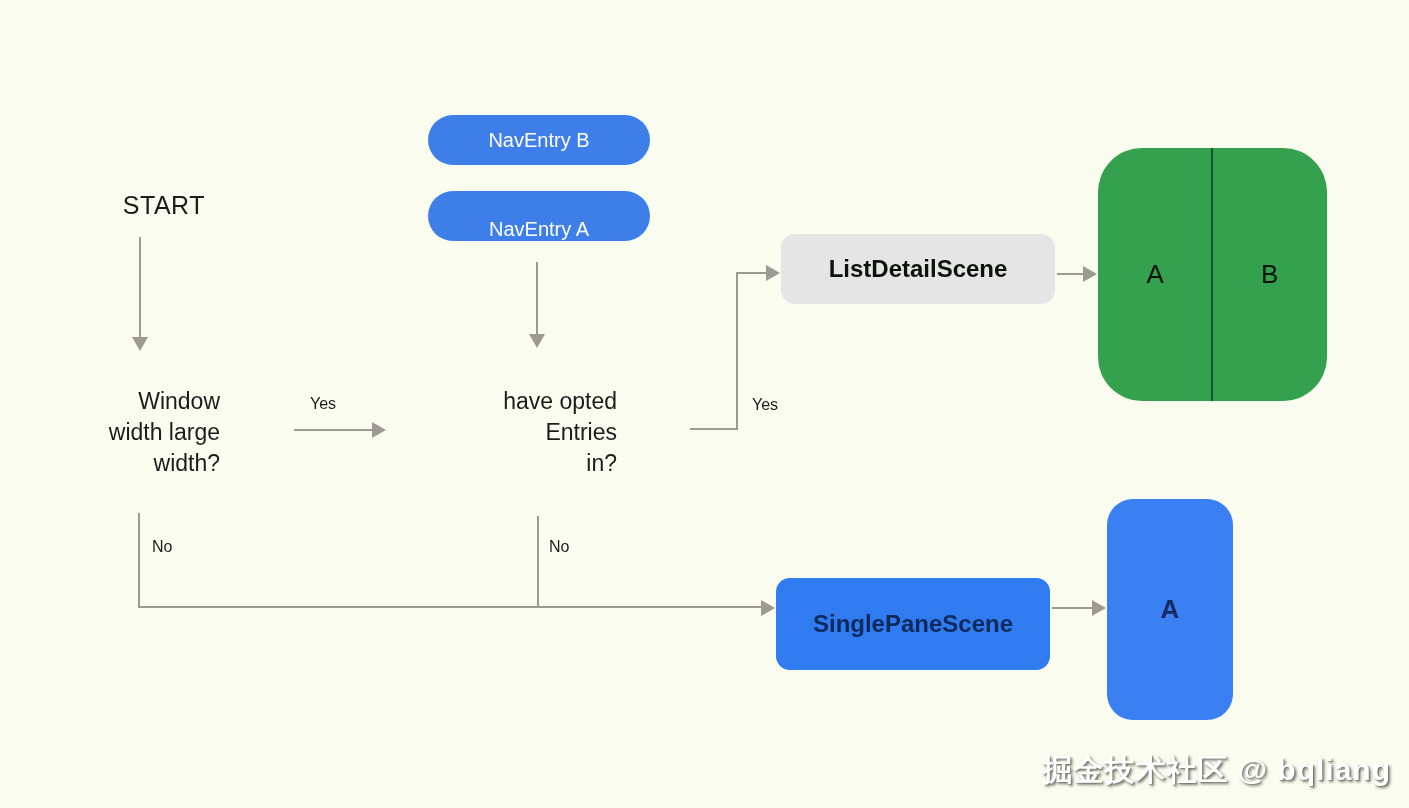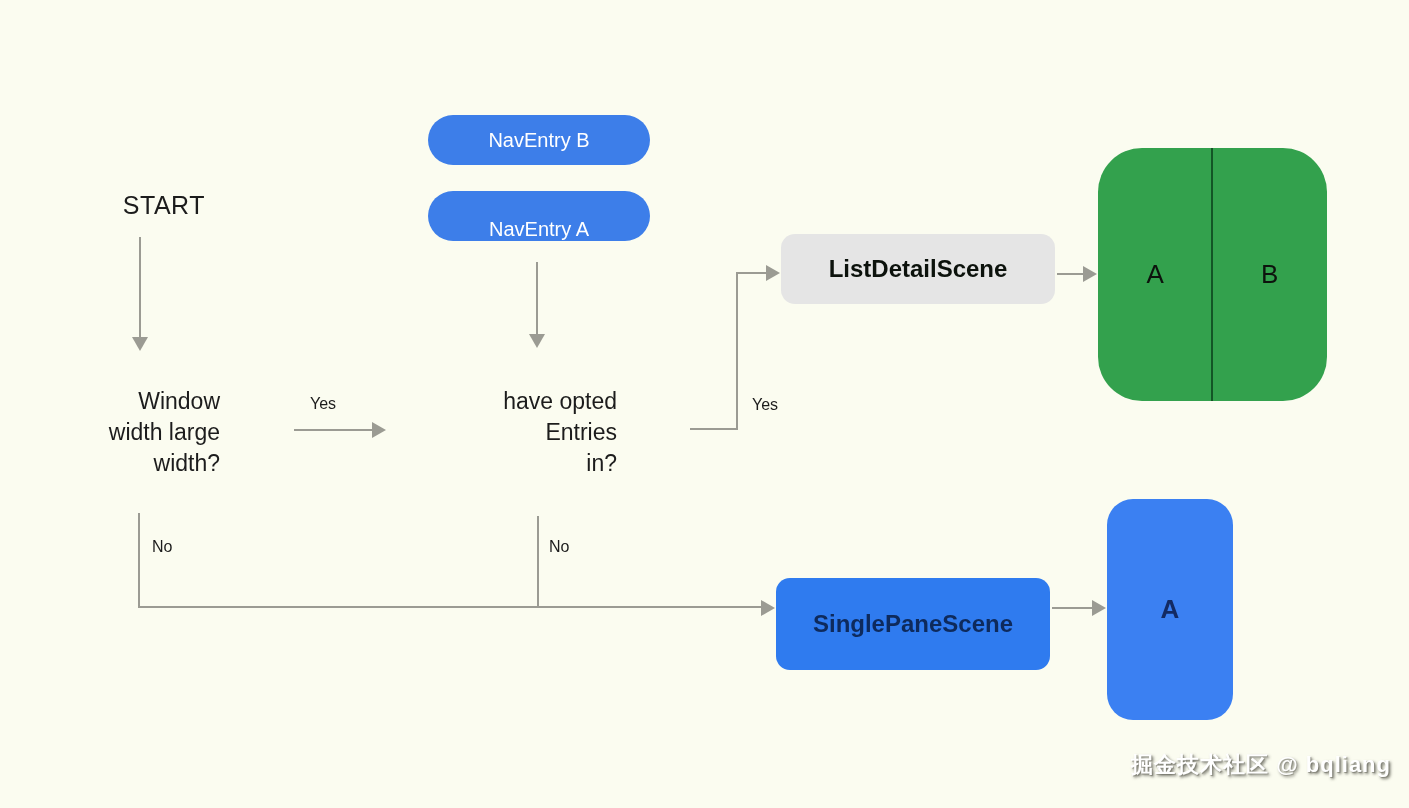--- a/index.html
+++ b/index.html
@@ -43,21 +43,21 @@
   }
   .pane-divider{position:absolute;left:113px;top:0;width:2px;height:100%;background:rgba(10,60,25,0.75);}
   .pane-blue{
     position:absolute;left:1107px;top:499px;width:126px;height:221px;
     border-radius:26px;background:#3B80F2;
     display:flex;align-items:center;justify-content:center;
     color:#132A63;font-size:26px;font-weight:600;
   }
   .watermark{
     position:absolute;right:18px;top:750px;
-    color:#ffffff;font-size:22px;font-weight:700;letter-spacing:1px;
+    color:#ffffff;font-size:30px;font-weight:700;letter-spacing:1px;
     text-shadow:2px 2px 3px rgba(95,95,85,0.85), 1px 1px 0 rgba(120,120,110,0.5);
     white-space:nowrap;
   }
 </style>
 </head>
 <body>
 
 <div class="canvas">
 
   <div class="txt center start" style="left:75px;top:190px;width:130px;">START</div>

